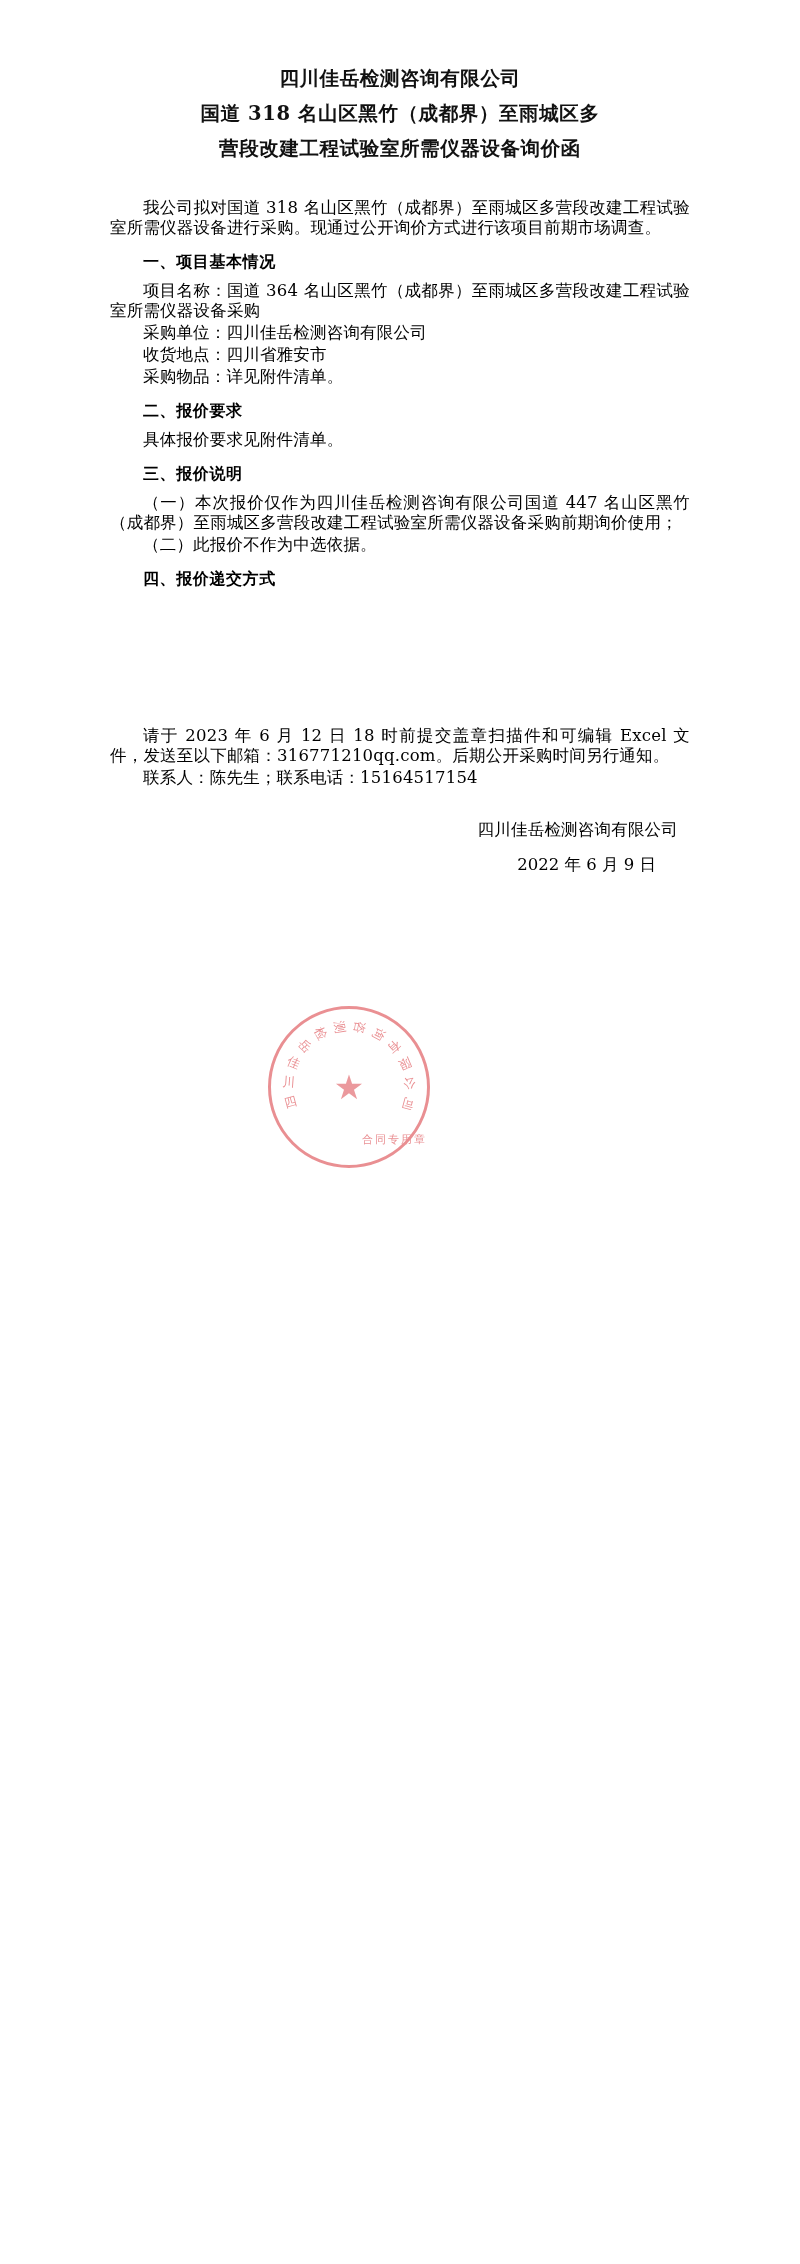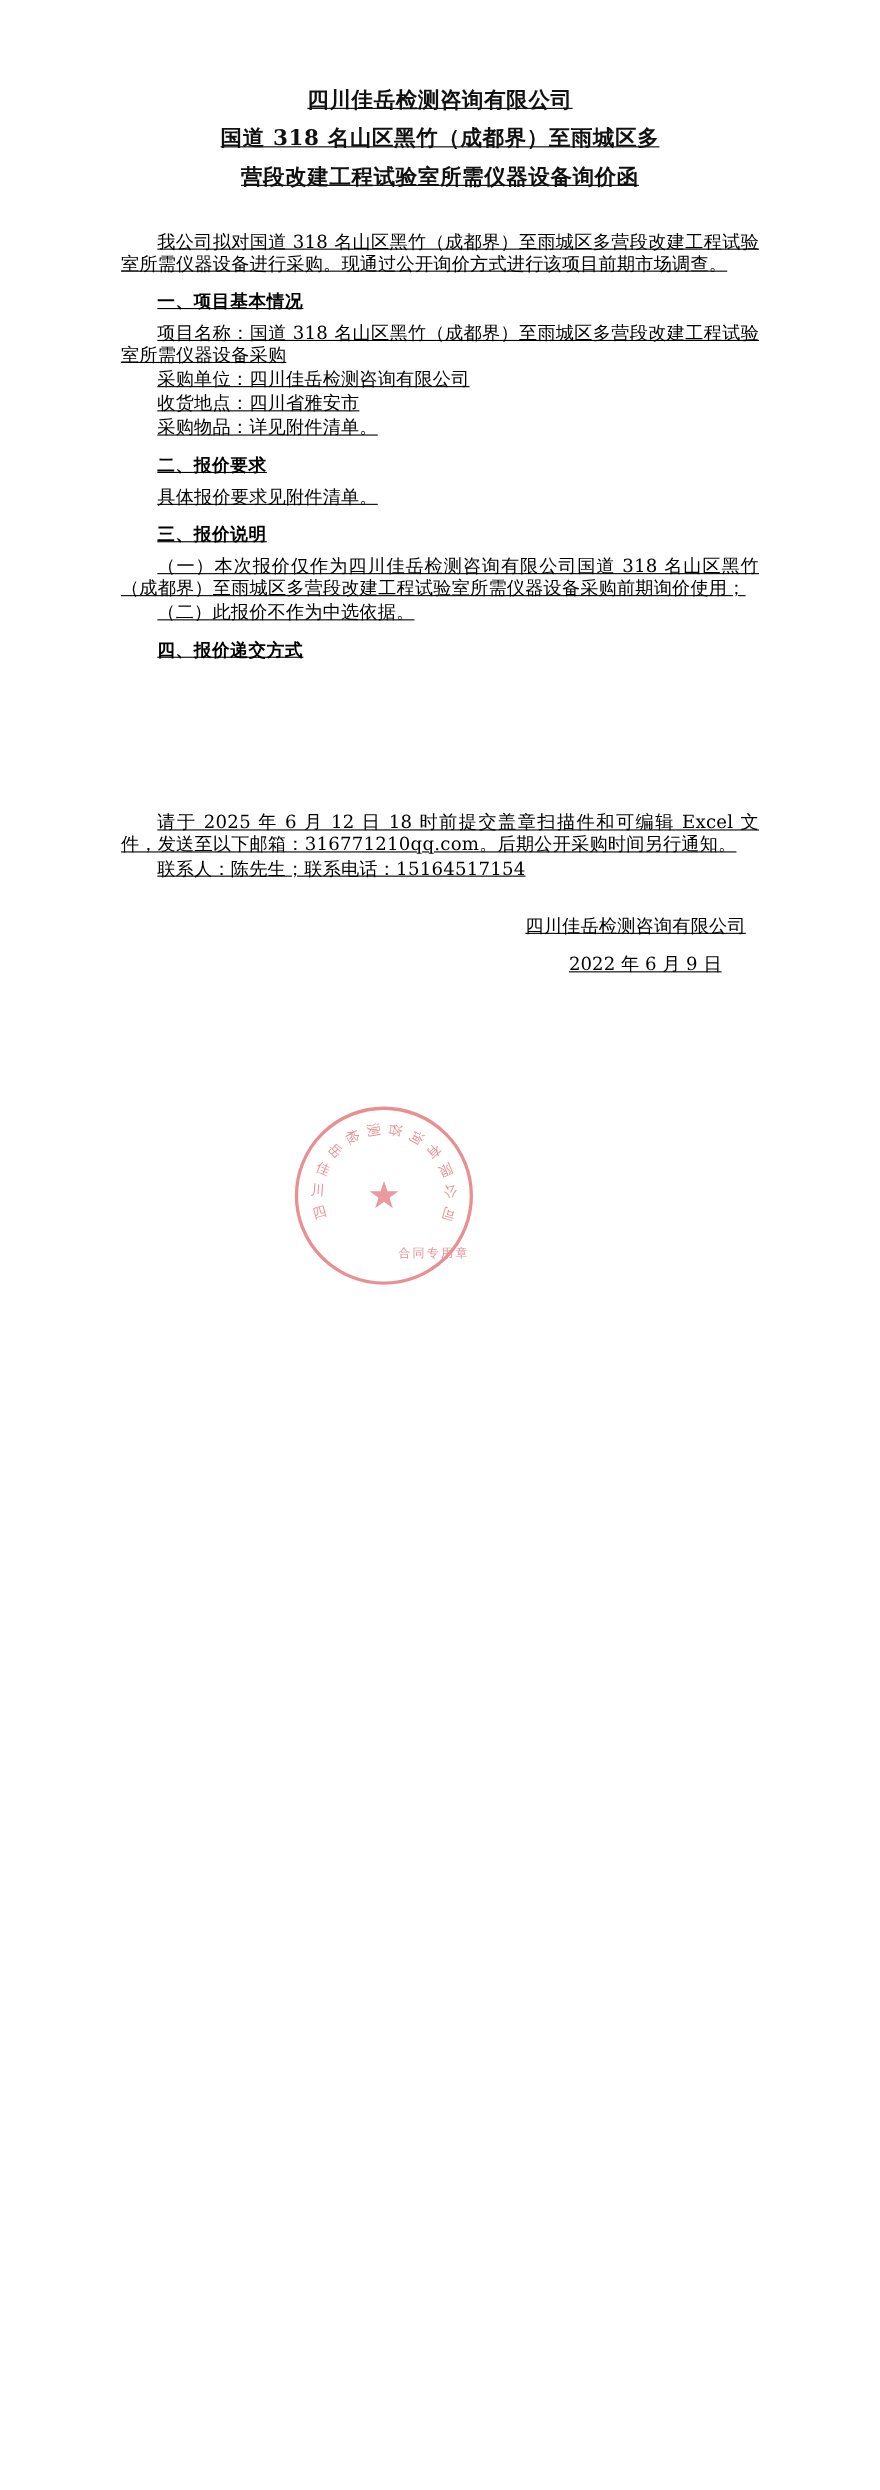--- a/index.html
+++ b/index.html
@@ -13,22 +13,21 @@
     position: relative;
     font-family: "DejaVu Serif", "Liberation Serif", serif;
     color: #000000;
     overflow: hidden;
   }
   .page {
     position: relative;
     width: 800px;
     height: 2264px;
     box-sizing: border-box;
-    padding: 16px 110px;
-    text-decoration: underline;
+    padding: 4px 110px;
   }
   .title-block {
     padding-top: 58px;
     text-align: center;
   }
   .title-line {
     font-weight: bold;
     font-size: 19.5px;
     line-height: 34px;
     letter-spacing: 0.6px;
@@ -140,37 +139,37 @@
     <div class="title-line">四川佳岳检测咨询有限公司</div>
     <div class="title-line sub">国道 318 名山区黑竹（成都界）至雨城区多</div>
     <div class="title-line sub">营段改建工程试验室所需仪器设备询价函</div>
   </div>
 
   <div class="body-block">
 
     <p class="para indent">我公司拟对国道 318 名山区黑竹（成都界）至雨城区多营段改建工程试验室所需仪器设备进行采购。现通过公开询价方式进行该项目前期市场调查。</p>
 
     <p class="heading">一、项目基本情况</p>
-    <p class="para item">项目名称：国道 318 名山区黑竹（成都界）至雨城区多营段改建工程试验室所需仪器设备采购</p>
+    <p class="para item">项目名称：国道 364 名山区黑竹（成都界）至雨城区多营段改建工程试验室所需仪器设备采购</p>
     <p class="para item">采购单位：四川佳岳检测咨询有限公司</p>
     <p class="para item">收货地点：四川省雅安市</p>
     <p class="para item">采购物品：详见附件清单。</p>
 
     <p class="heading">二、报价要求</p>
     <p class="para item">具体报价要求见附件清单。</p>
 
     <p class="heading">三、报价说明</p>
-    <p class="para item">（一）本次报价仅作为四川佳岳检测咨询有限公司国道 318 名山区黑竹（成都界）至雨城区多营段改建工程试验室所需仪器设备采购前期询价使用；</p>
+    <p class="para item">（一）本次报价仅作为四川佳岳检测咨询有限公司国道 447 名山区黑竹（成都界）至雨城区多营段改建工程试验室所需仪器设备采购前期询价使用；</p>
     <p class="para item">（二）此报价不作为中选依据。</p>
 
     <p class="heading">四、报价递交方式</p>
 
     <div class="gap-large"></div>
 
-    <p class="para item">请于 2025 年 6 月 12 日 18 时前提交盖章扫描件和可编辑 Excel 文件，发送至以下邮箱：316771210qq.com。后期公开采购时间另行通知。</p>
+    <p class="para item">请于 2023 年 6 月 12 日 18 时前提交盖章扫描件和可编辑 Excel 文件，发送至以下邮箱：316771210qq.com。后期公开采购时间另行通知。</p>
     <p class="para item">联系人：陈先生；联系电话：15164517154</p>
 
     <div class="sign-block">
       <div class="sign-line">四川佳岳检测咨询有限公司</div>
       <div class="sign-date">2022 年 6 月 9 日</div>
     </div>
 
   </div>
 
   <div class="seal">

